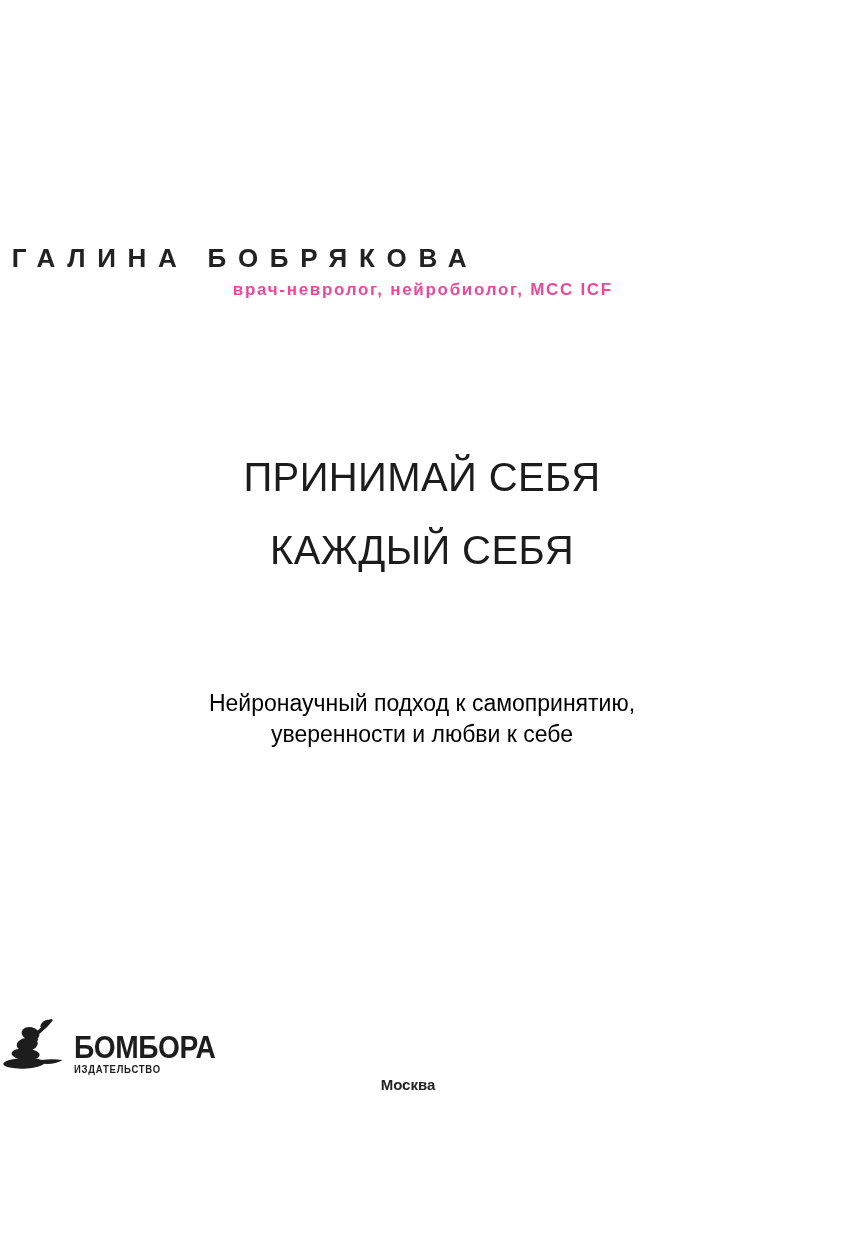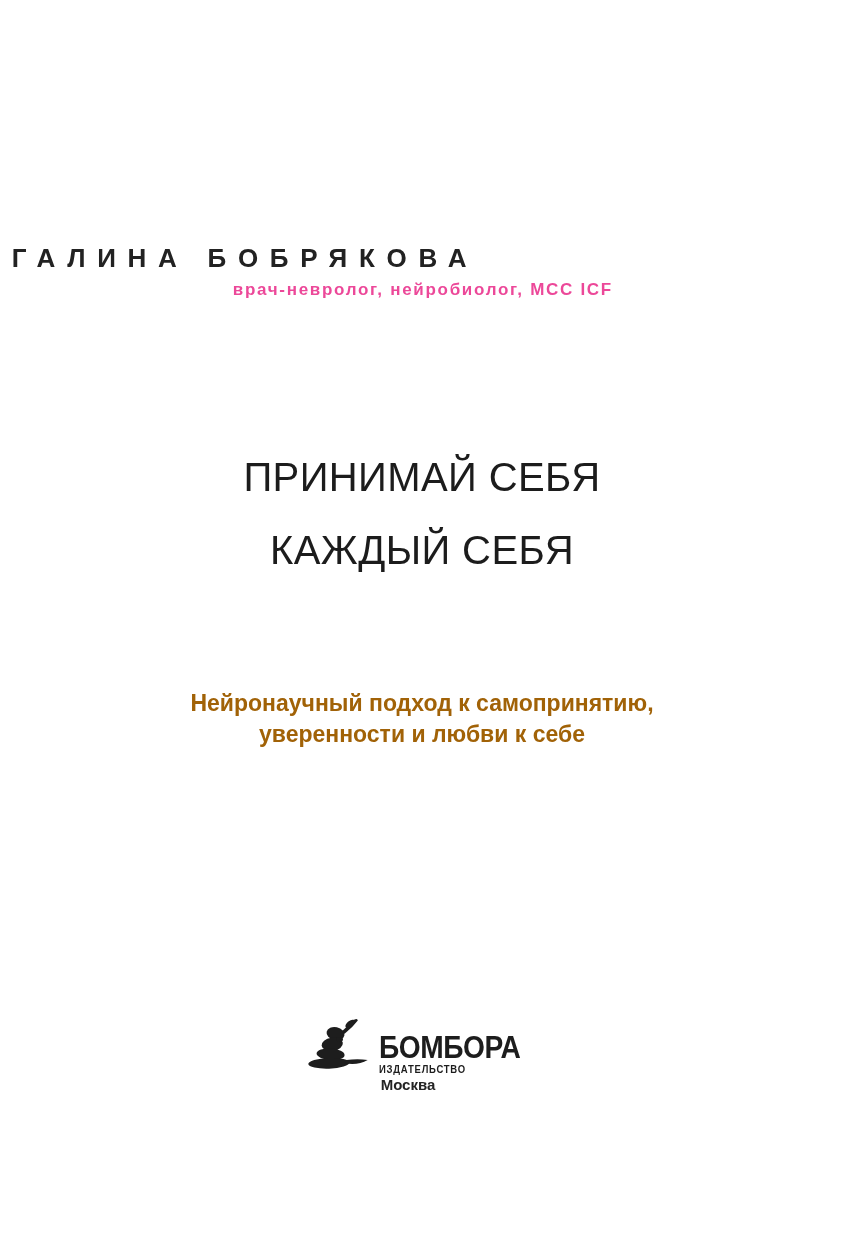--- a/index.html
+++ b/index.html
@@ -53,32 +53,31 @@
     letter-spacing: 0.01em;
     color: #1c1c1c;
   }
   .book-subtitle {
     position: absolute;
     top: 688px;
     left: 0;
     width: 100%;
     text-align: center;
     font-size: 23px;
-    font-weight: 700;
+    font-weight: 400;
     line-height: 31px;
-    color: #a16207;
+    color: #000000;
   }
   .publisher {
     position: absolute;
     top: 1016px;
     left: 0;
     width: 100%;
     display: flex;
     flex-direction: column;
-    align-items: center;
   }
   .publisher-row {
     display: flex;
     flex-direction: row;
     align-items: flex-end;
     gap: 8px;
   }
   .logo-mark {
     width: 66px;
     height: 60px;

